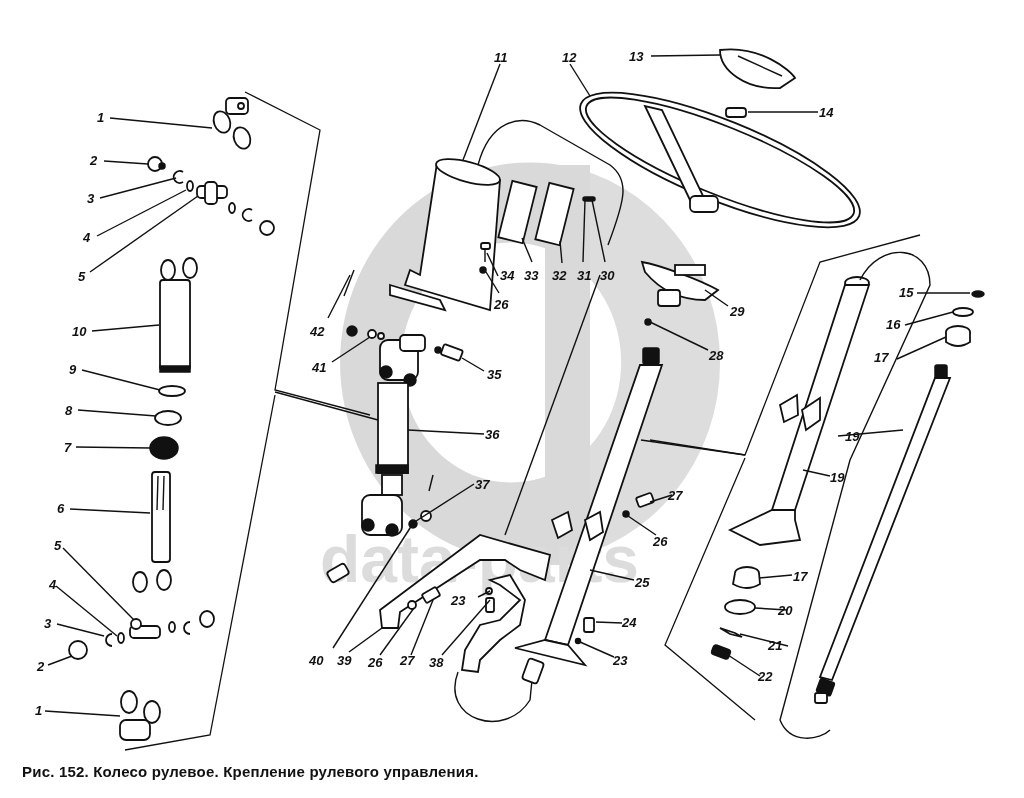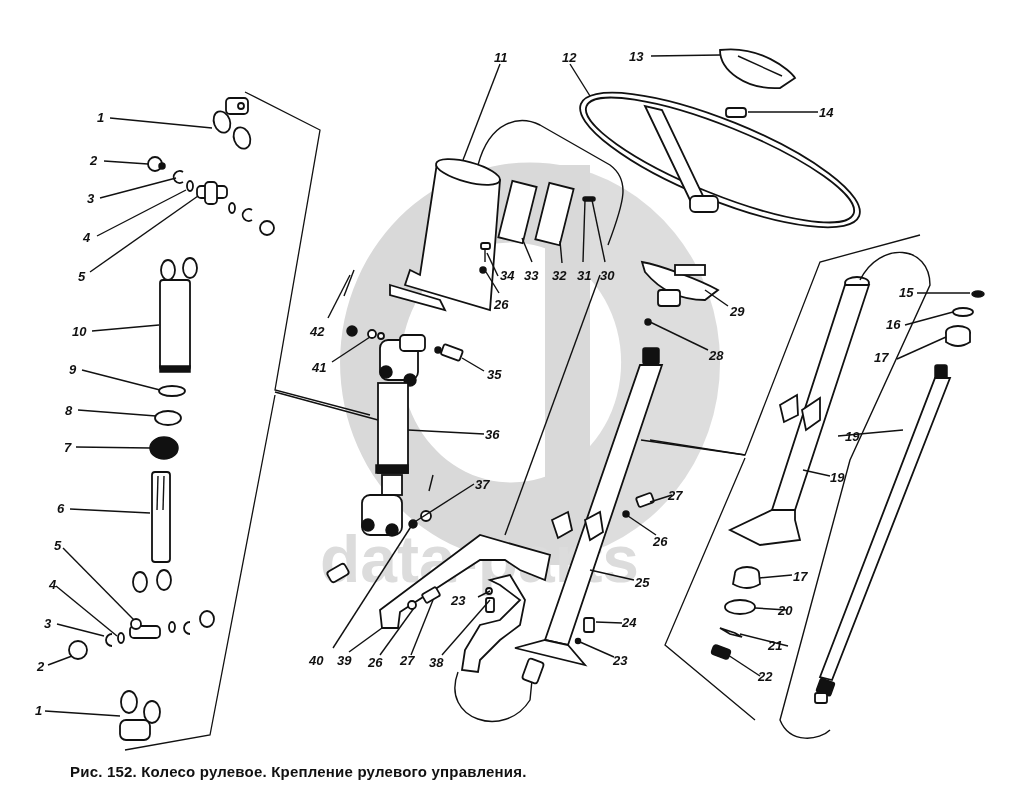--- a/index.html
+++ b/index.html
@@ -5,21 +5,21 @@
   html, body { margin: 0; padding: 0; background: #ffffff; }
   body { width: 1024px; height: 798px; position: relative; overflow: hidden; font-family: "Liberation Sans", sans-serif; }
   #diagram { position: absolute; left: 0; top: 0; width: 1024px; height: 798px; }
   .lbl { font-family: "Liberation Sans", sans-serif; font-style: italic; font-weight: bold; font-size: 13px; fill: #111; }
   .ln { stroke: #111; stroke-width: 1.4; fill: none; }
   .part { stroke: #111; stroke-width: 1.8; fill: #fff; }
   .partdark { stroke: #111; stroke-width: 1.5; fill: #111; }
   .frame { stroke: #111; stroke-width: 1.3; fill: none; }
   .wm { fill: #d9d9d9; }
   .wmtext { font-family: "Liberation Sans", sans-serif; font-weight: bold; font-size: 66px; fill: #dcdcdc; }
-  #caption { position: absolute; left: 22px; top: 763px; font-family: "Liberation Sans", sans-serif; font-weight: bold; font-size: 15px; color: #111; letter-spacing: 0.2px; white-space: pre; margin-left: 48px; }
+  #caption { position: absolute; left: 22px; top: 763px; font-family: "Liberation Sans", sans-serif; font-weight: bold; font-size: 15px; color: #111; letter-spacing: 0.2px; white-space: pre; }
 </style>
 </head>
 <body>
 
 <svg id="diagram" viewBox="0 0 1024 798" xmlns="http://www.w3.org/2000/svg">
 
   <g>
     <path class="wm" d="M560,165 A190,200 0 1 0 560,560 L560,470 A110,120 0 1 1 560,255 Z"></path>
     <path class="wm" d="M560,165 A190,200 0 0 1 560,560 L560,470 A110,120 0 0 0 560,255 Z" opacity="0.9"></path>
     <rect class="wm" x="545" y="165" width="45" height="400" fill="#ffffff"></rect>

